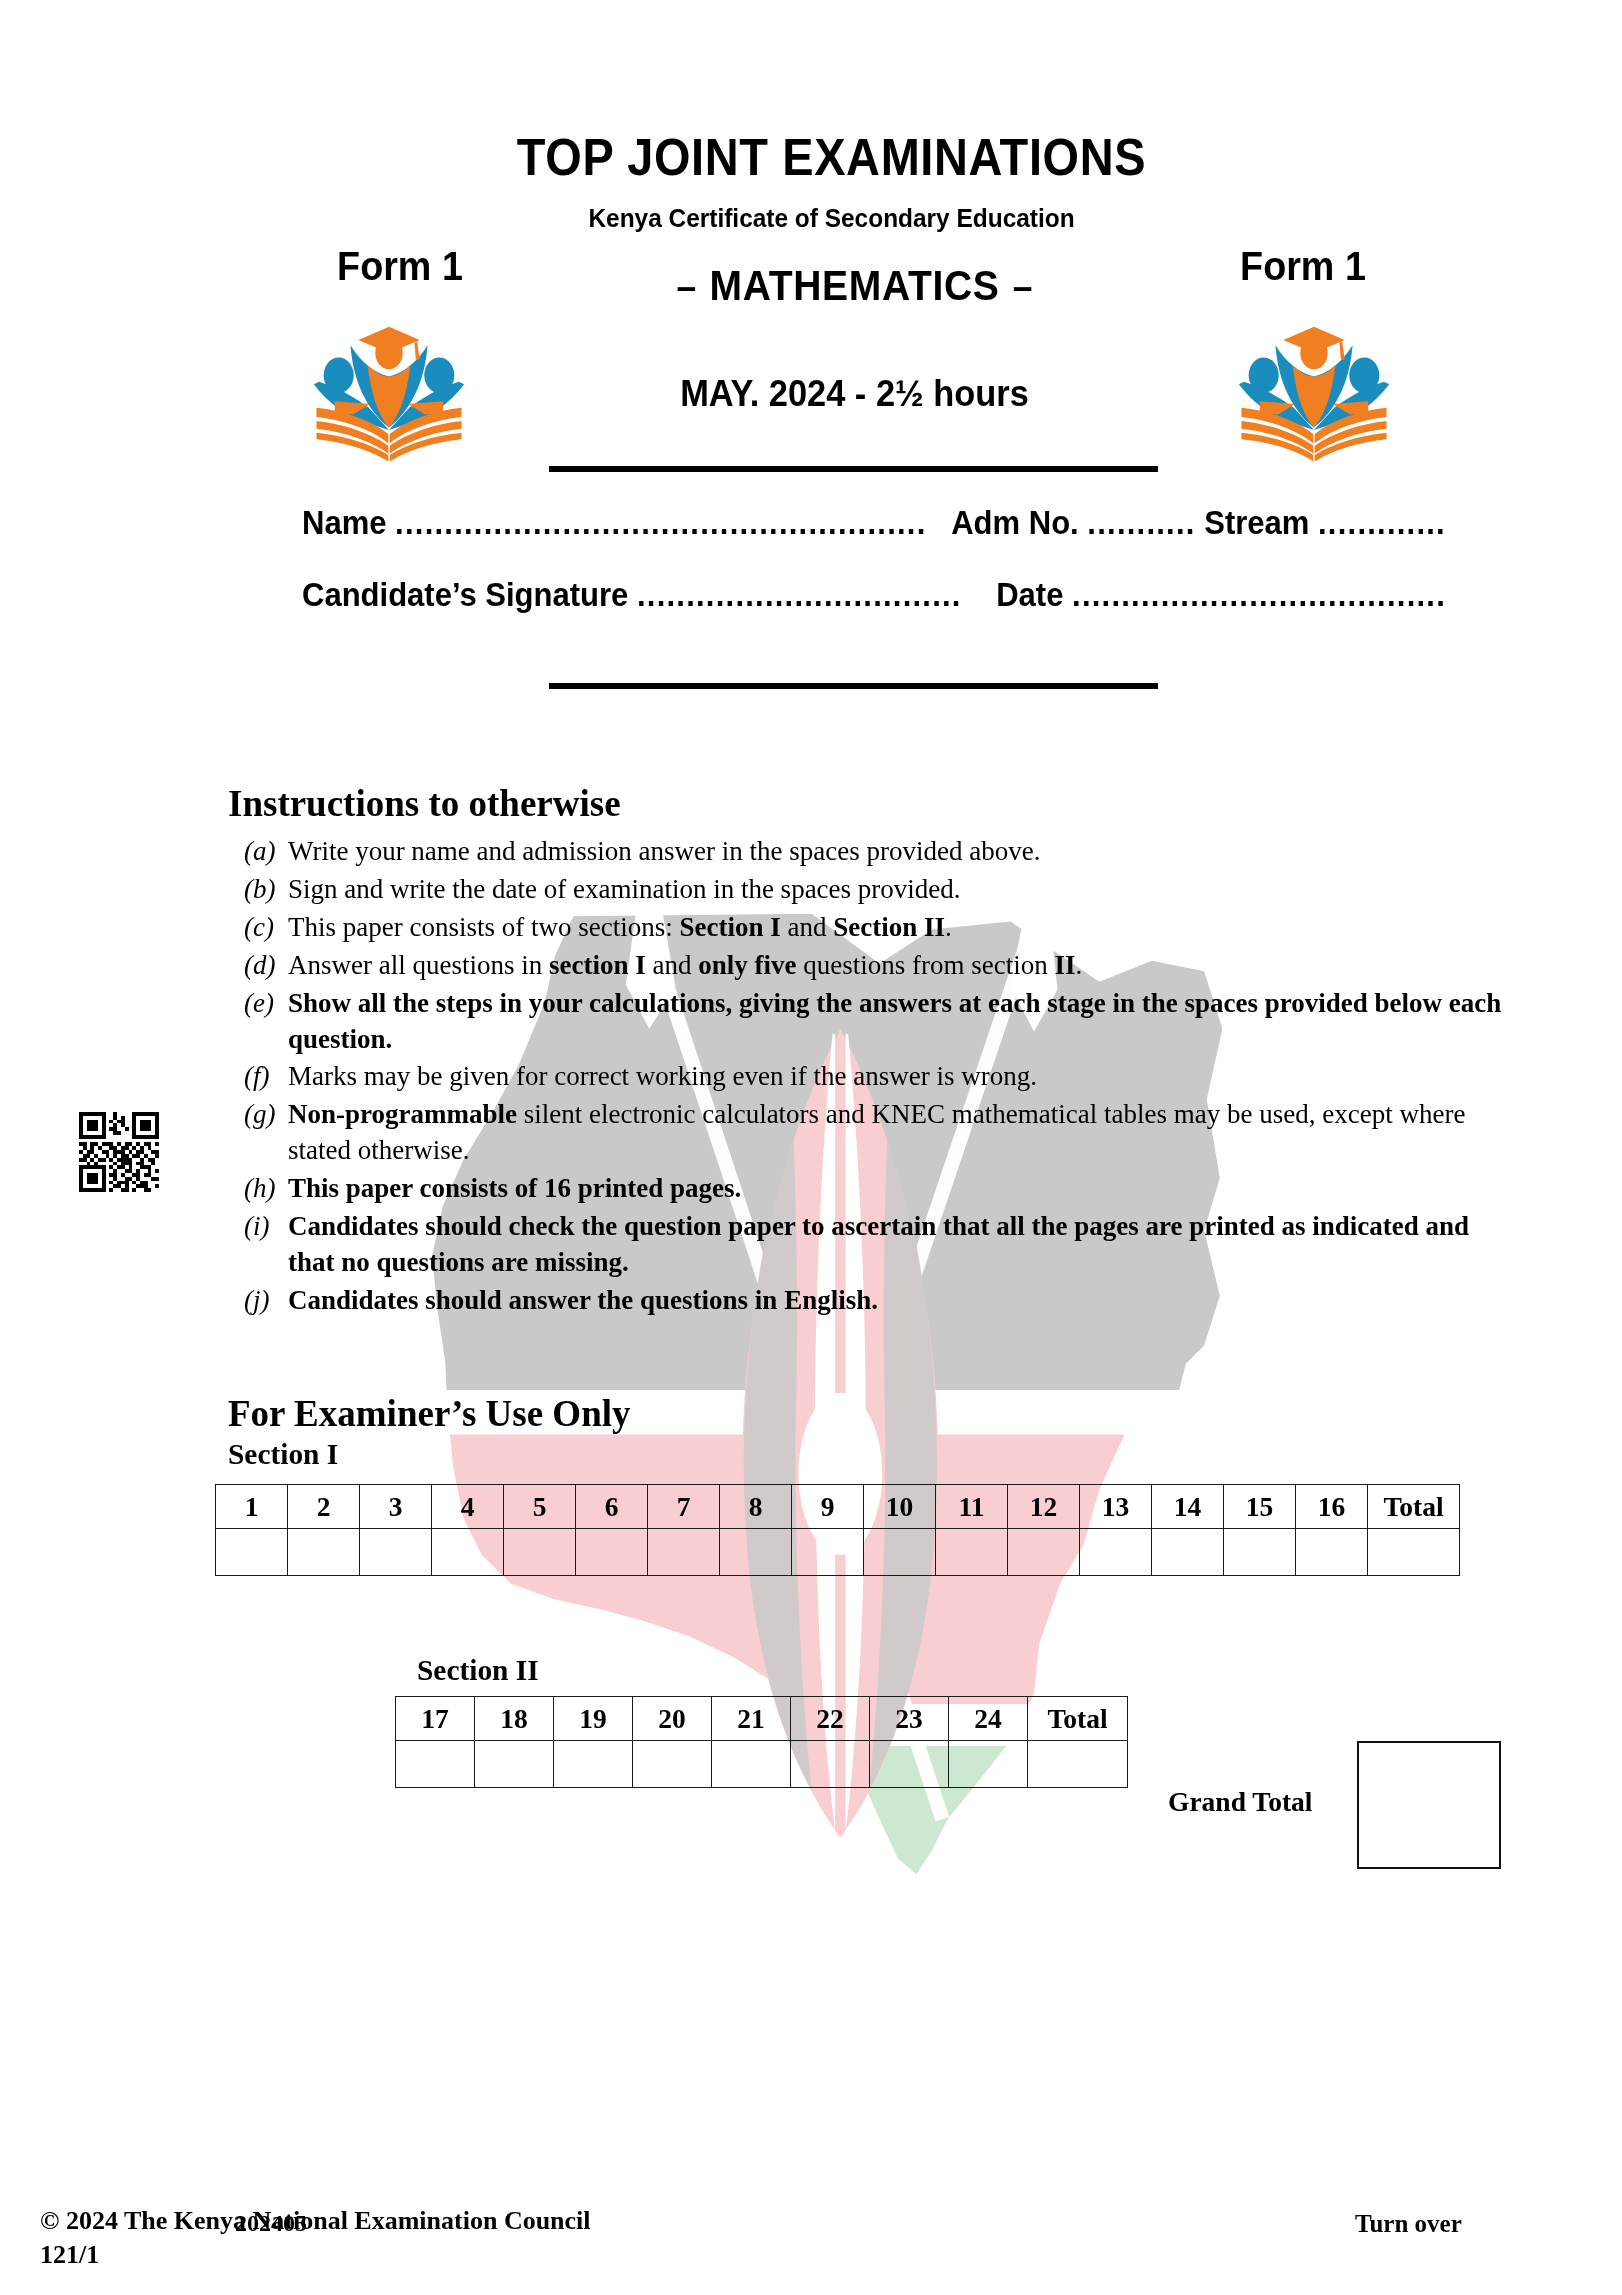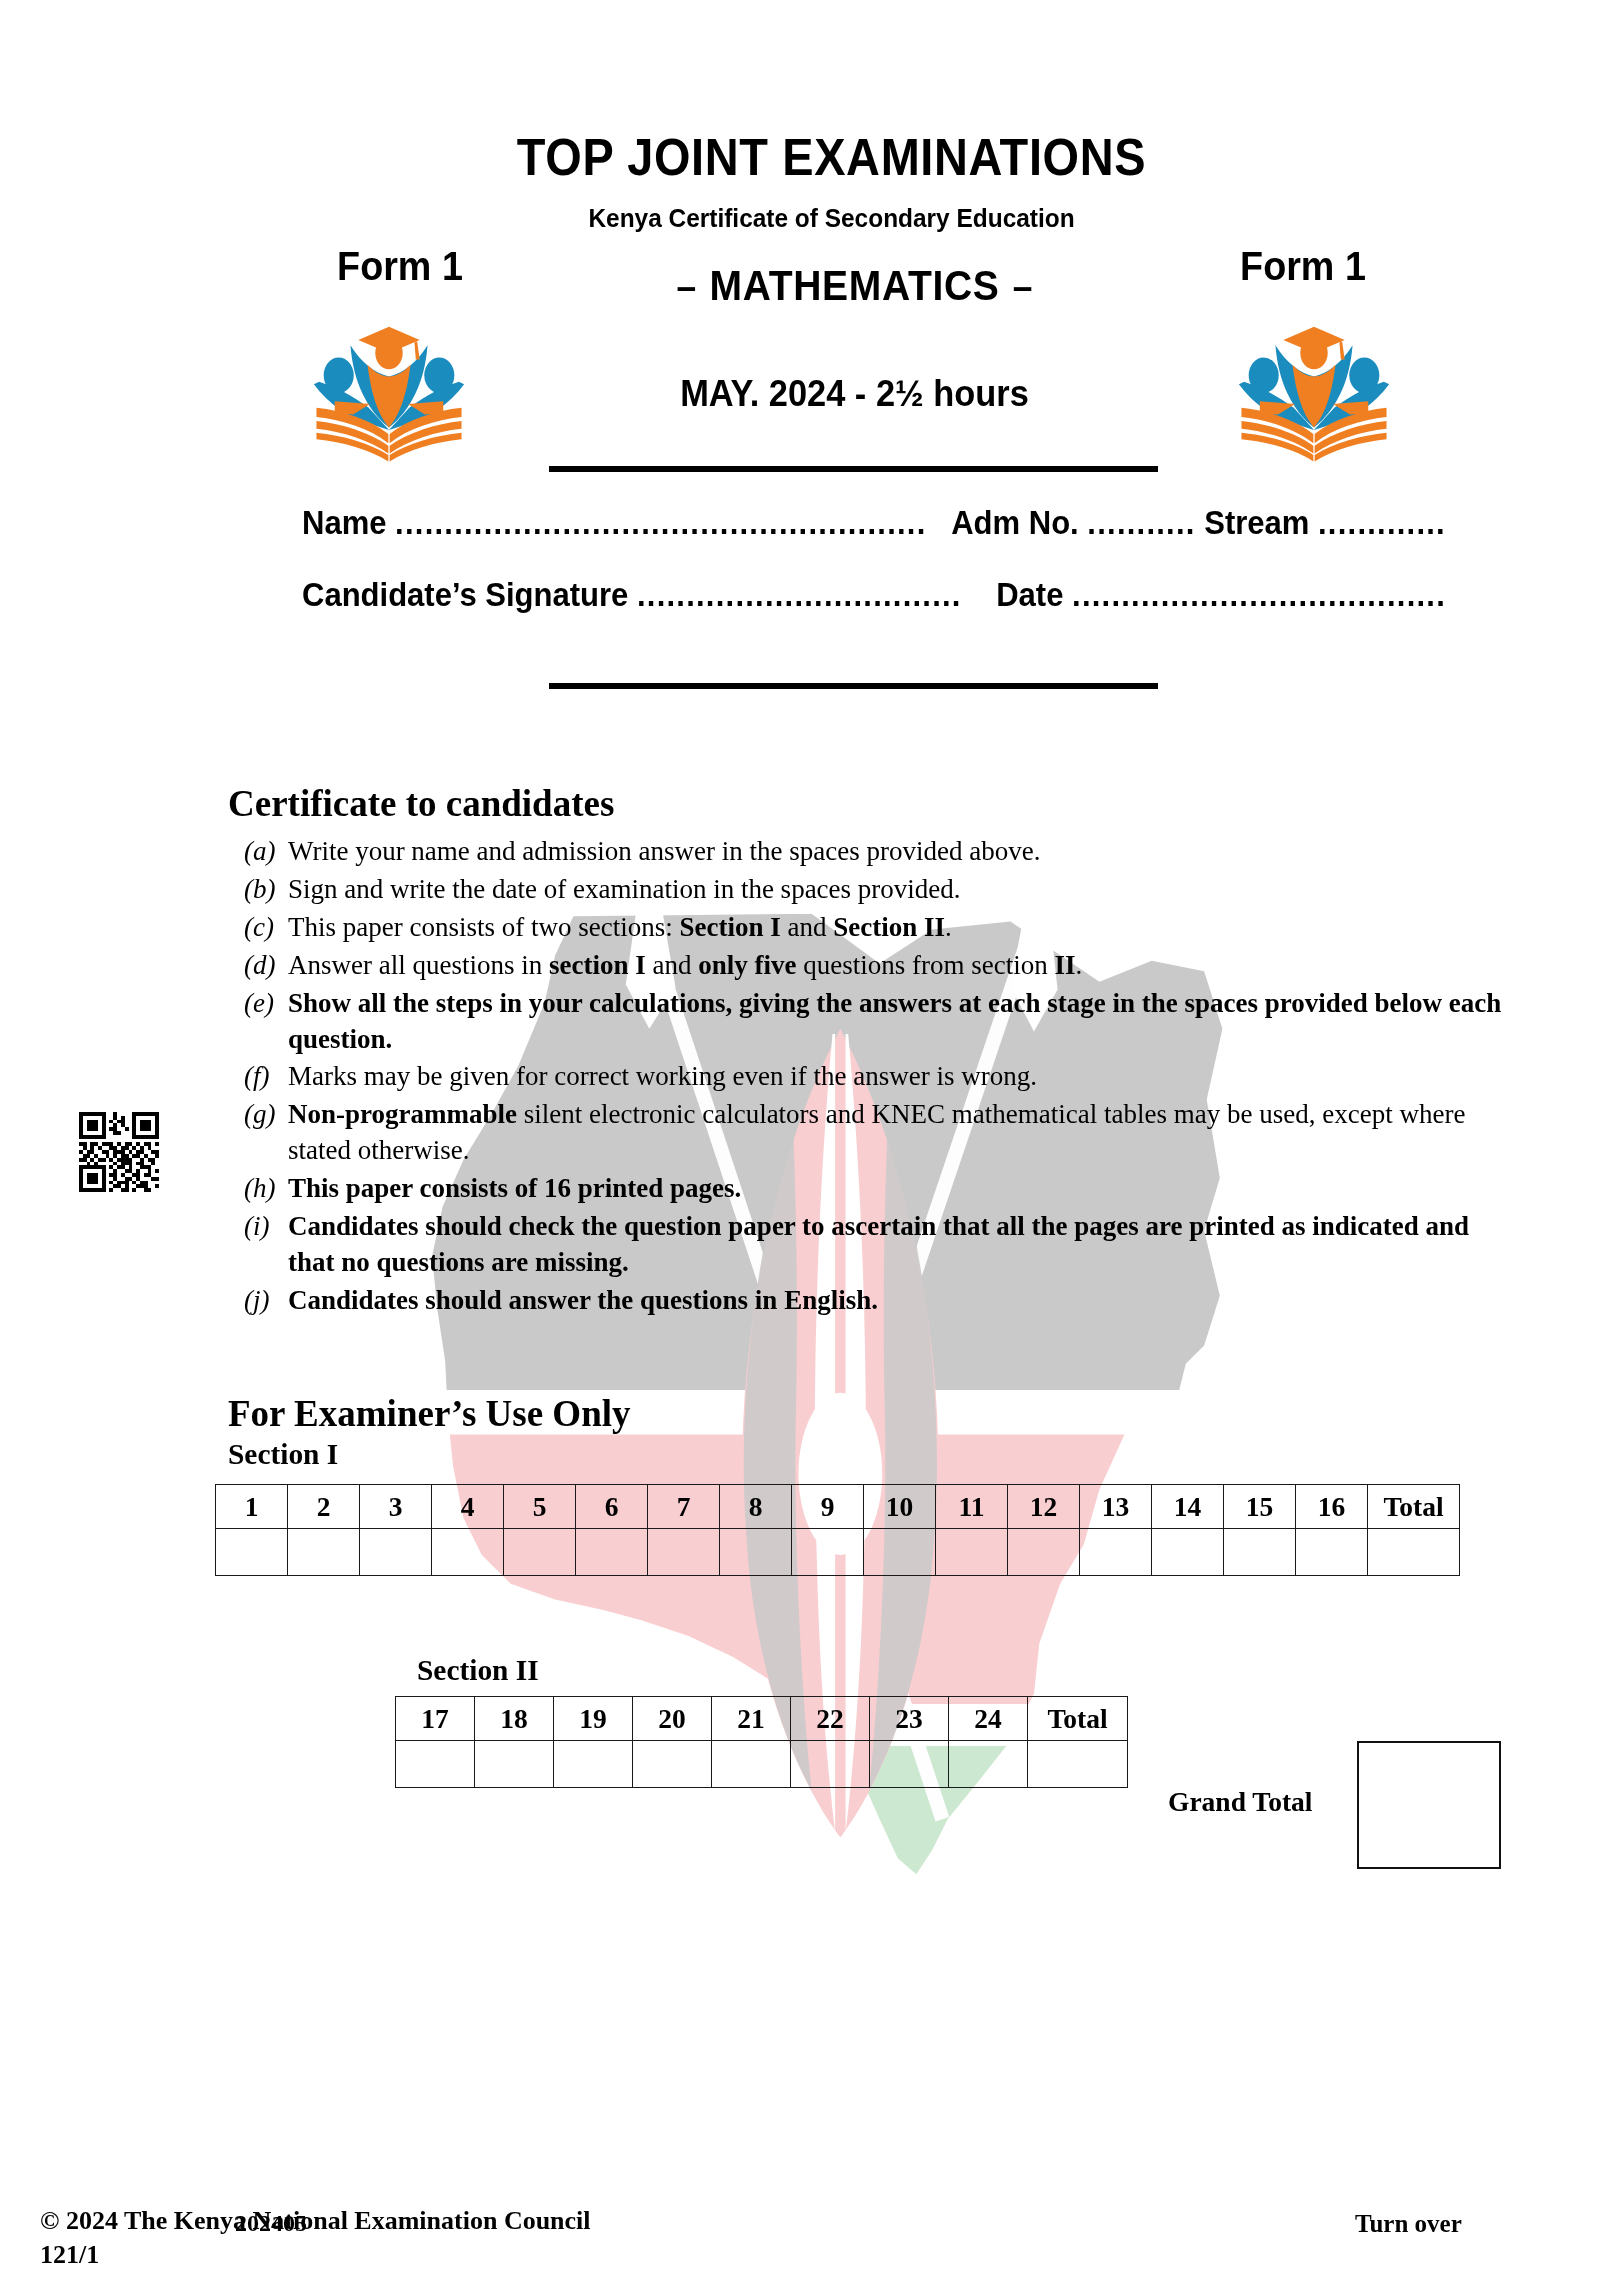--- a/index.html
+++ b/index.html
@@ -422,21 +422,21 @@
           <rect x="15" y="19" width="3" height="1"></rect>
             <rect x="20" y="19" width="1" height="1"></rect>
           <rect x="8" y="20" width="1" height="1"></rect>
             <rect x="11" y="20" width="2" height="1"></rect>
           <rect x="14" y="20" width="1" height="1"></rect>
             <rect x="17" y="20" width="2" height="1"></rect>
         </g>
       </svg>
     </div>
 
-    <div class="ins-head">Certificate to candidates</div>
+    <div class="ins-head">Instructions to otherwise</div>
     <div class="ins-list" id="ins-list">
         <div class="ins-item">
           <span class="ins-letter">(a)</span>
           <span class="ins-text">Write your name and admission answer in the spaces provided above.</span>
         </div>
         <div class="ins-item">
           <span class="ins-letter">(b)</span>
           <span class="ins-text">Sign and write the date of examination in the spaces provided.</span>
         </div>
         <div class="ins-item">

